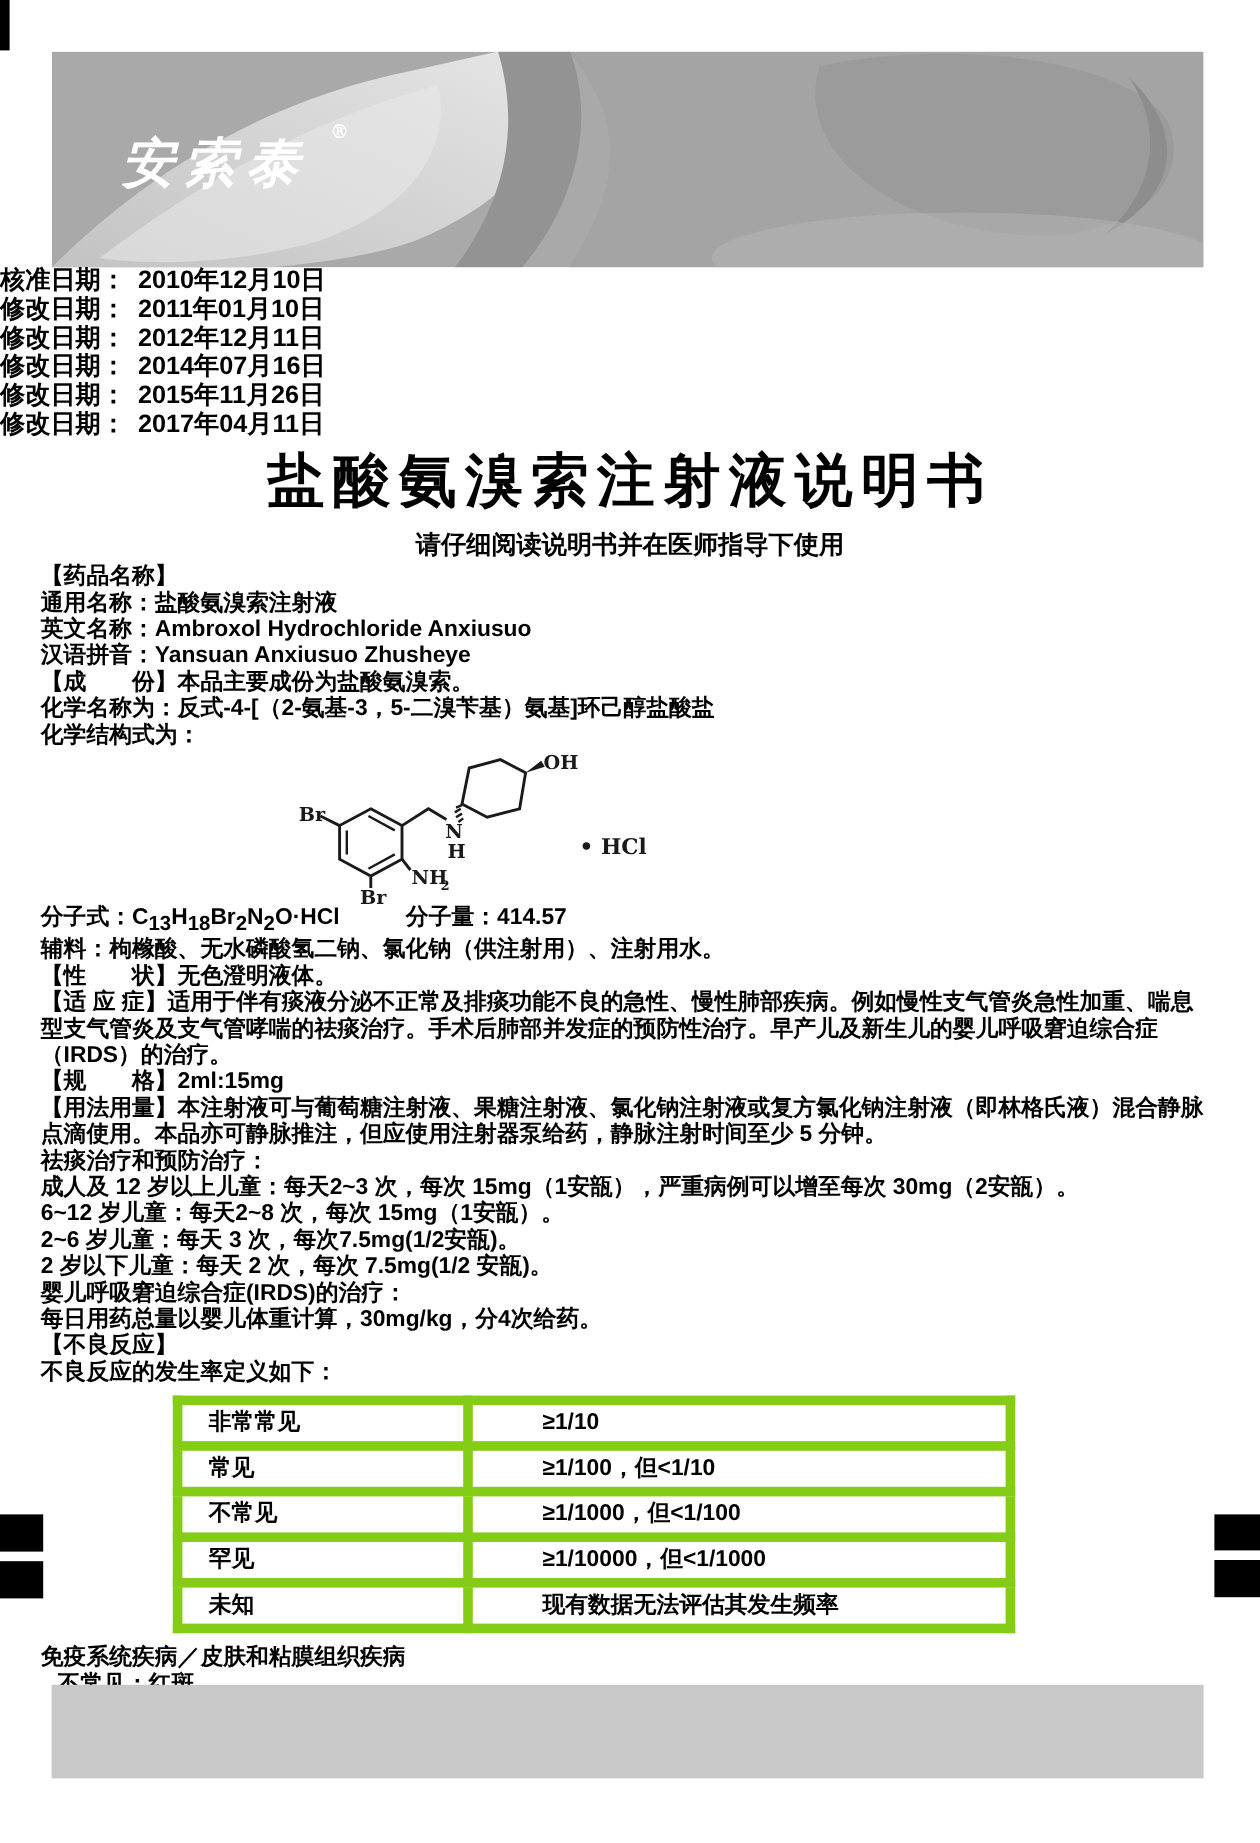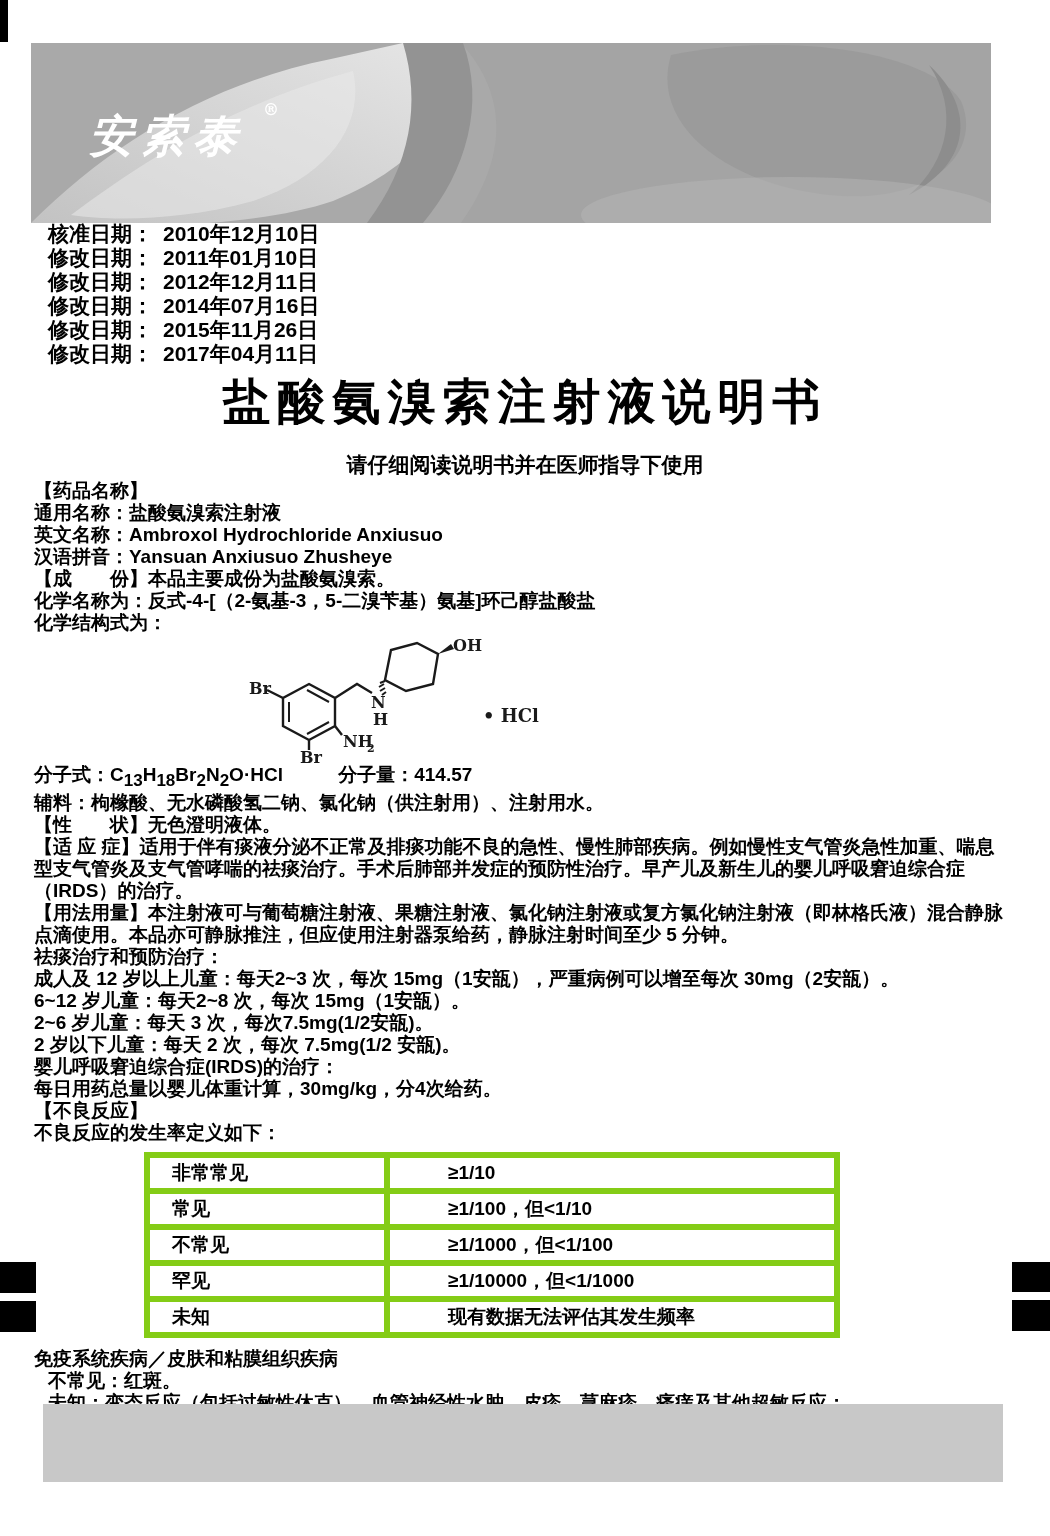--- a/index.html
+++ b/index.html
@@ -1,39 +1,39 @@
 <!DOCTYPE html>
 <html><head>
 <meta charset="utf-8">
 <style>
   html,body{margin:0;padding:0;background:#ffffff;}
   .page{position:relative;width:1050px;height:1536px;background:#ffffff;overflow:hidden;
         font-family:"Liberation Sans",sans-serif;color:#000;}
   
   .mark{position:absolute;background:#000;}
   
-  .banner{position:absolute;left:31px;top:43px;width:960px;height:180px;overflow:hidden;}
+  .banner{position:absolute;left:43px;top:43px;width:960px;height:180px;overflow:hidden;}
   
   .content{position:absolute;left:0;top:222px;width:1050px;}
-  .dates{margin-left:48px;font-size:21px;font-weight:700;line-height:24px;white-space:nowrap;}
+  .dates{font-size:21px;font-weight:700;line-height:24px;white-space:nowrap;}
   .dates .row{display:flex;}
   .dates .lab{margin-right:10px;}
   .doc-title{text-align:center;font-size:48px;font-weight:900;letter-spacing:7px;line-height:72px;margin-top:0;}
-  .doc-subtitle{text-align:center;font-size:21px;font-weight:700;line-height:26px;margin-top:14px;}
+  .doc-subtitle{text-align:center;font-size:21px;font-weight:700;line-height:26px;margin-top:4px;}
   .body{margin:2px 24px 0 34px;font-size:19px;font-weight:600;line-height:22px;}
   .line{white-space:nowrap;}
   .line .head{font-weight:800;text-align:center;}
   .indent1{padding-left:14px;}
   .formula-row{line-height:22px;}
   .formula-row sub{font-size:17px;font-weight:700;}
   .mw{margin-left:50px;}
   .struct-wrap{margin-left:211px;height:130px;}
   
   .adr{border-collapse:collapse;margin:8px 0 10px 110px;border:3px solid #000;}
-  .adr td{border:6px solid #84cc16;height:30px;font-size:19px;font-weight:600;padding:0;}
+  .adr td{border:8px solid #84cc16;height:30px;font-size:19px;font-weight:600;padding:0;}
   .adr td.term{width:212px;padding-left:22px;}
   .adr td.freq{width:386px;padding-left:58px;}
   .bottom-bar{position:absolute;left:43px;top:1404px;width:960px;height:78px;background:#c8c8c8;}
   svg text{font-weight:bold;}
 </style>
 </head>
 <body>
 
 <div class="page">
 
@@ -141,20 +141,21 @@
       <div class="line formula-row">
         <span><span>分子式：</span><span>C</span><sub>13</sub><span>H</span><sub>18</sub><span>Br</span><sub>2</sub><span>N</span><sub>2</sub><span>O·HCl</span></span>
         <span class="mw"><span>分子量：</span><span>414.57</span></span>
       </div>
 
       <div class="line"><span class="head"></span><span>辅料：枸橼酸、无水磷酸氢二钠、氯化钠（供注射用）、注射用水。</span></div>
       <div class="line"><span class="head">【性　　状】</span><span>无色澄明液体。</span></div>
       <div class="line"><span class="head">【适 应 症】</span><span>适用于伴有痰液分泌不正常及排痰功能不良的急性、慢性肺部疾病。例如慢性支气管炎急性加重、喘息</span></div>
       <div class="line"><span class="head"></span><span>型支气管炎及支气管哮喘的祛痰治疗。手术后肺部并发症的预防性治疗。早产儿及新生儿的婴儿呼吸窘迫综合症</span></div>
       <div class="line"><span class="head"></span><span>（IRDS）的治疗。</span></div>
+      <div class="line"><span class="head">【规　　格】</span><span>2ml:15mg</span></div>
       <div class="line"><span class="head">【用法用量】</span><span>本注射液可与葡萄糖注射液、果糖注射液、氯化钠注射液或复方氯化钠注射液（即林格氏液）混合静脉</span></div>
       <div class="line"><span class="head"></span><span>点滴使用。本品亦可静脉推注，但应使用注射器泵给药，静脉注射时间至少 5 分钟。</span></div>
       <div class="line"><span class="head"></span><span>祛痰治疗和预防治疗：</span></div>
       <div class="line"><span class="head"></span><span>成人及 12 岁以上儿童：每天2~3 次，每次 15mg（1安瓿），严重病例可以增至每次 30mg（2安瓿）。</span></div>
       <div class="line"><span class="head"></span><span>6~12 岁儿童：每天2~8 次，每次 15mg（1安瓿）。</span></div>
       <div class="line"><span class="head"></span><span>2~6 岁儿童：每天 3 次，每次7.5mg(1/2安瓿)。</span></div>
       <div class="line"><span class="head"></span><span>2 岁以下儿童：每天 2 次，每次 7.5mg(1/2 安瓿)。</span></div>
       <div class="line"><span class="head"></span><span>婴儿呼吸窘迫综合症(IRDS)的治疗：</span></div>
       <div class="line"><span class="head"></span><span>每日用药总量以婴儿体重计算，30mg/kg，分4次给药。</span></div>
       <div class="line"><span class="head">【不良反应】</span><span></span></div>

